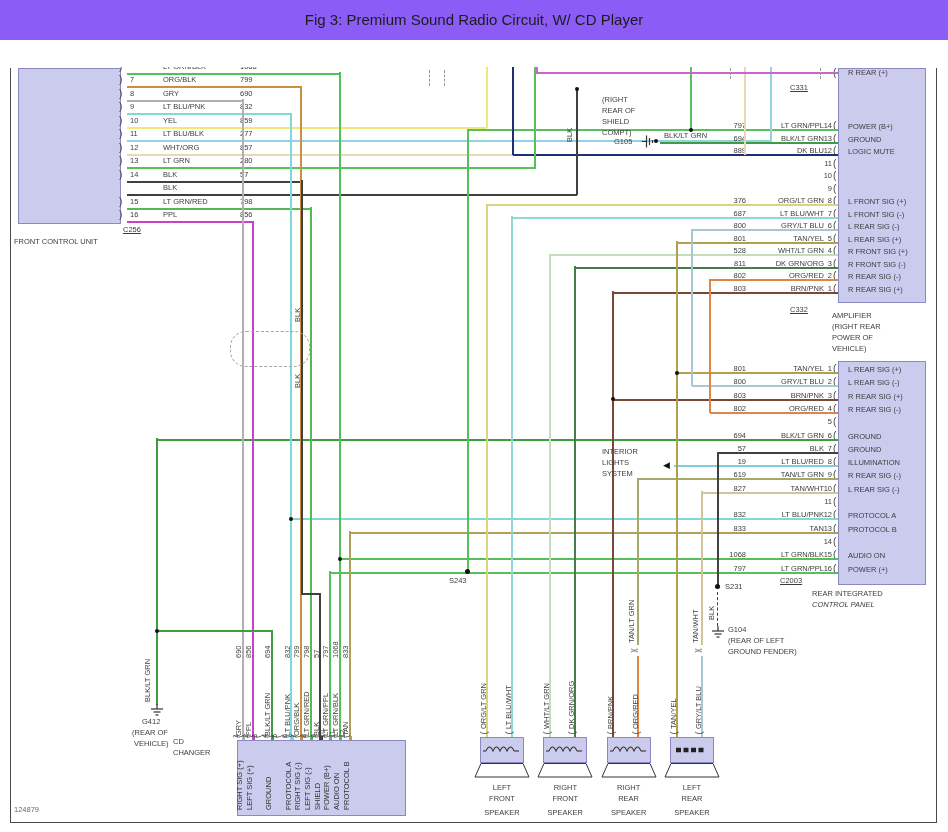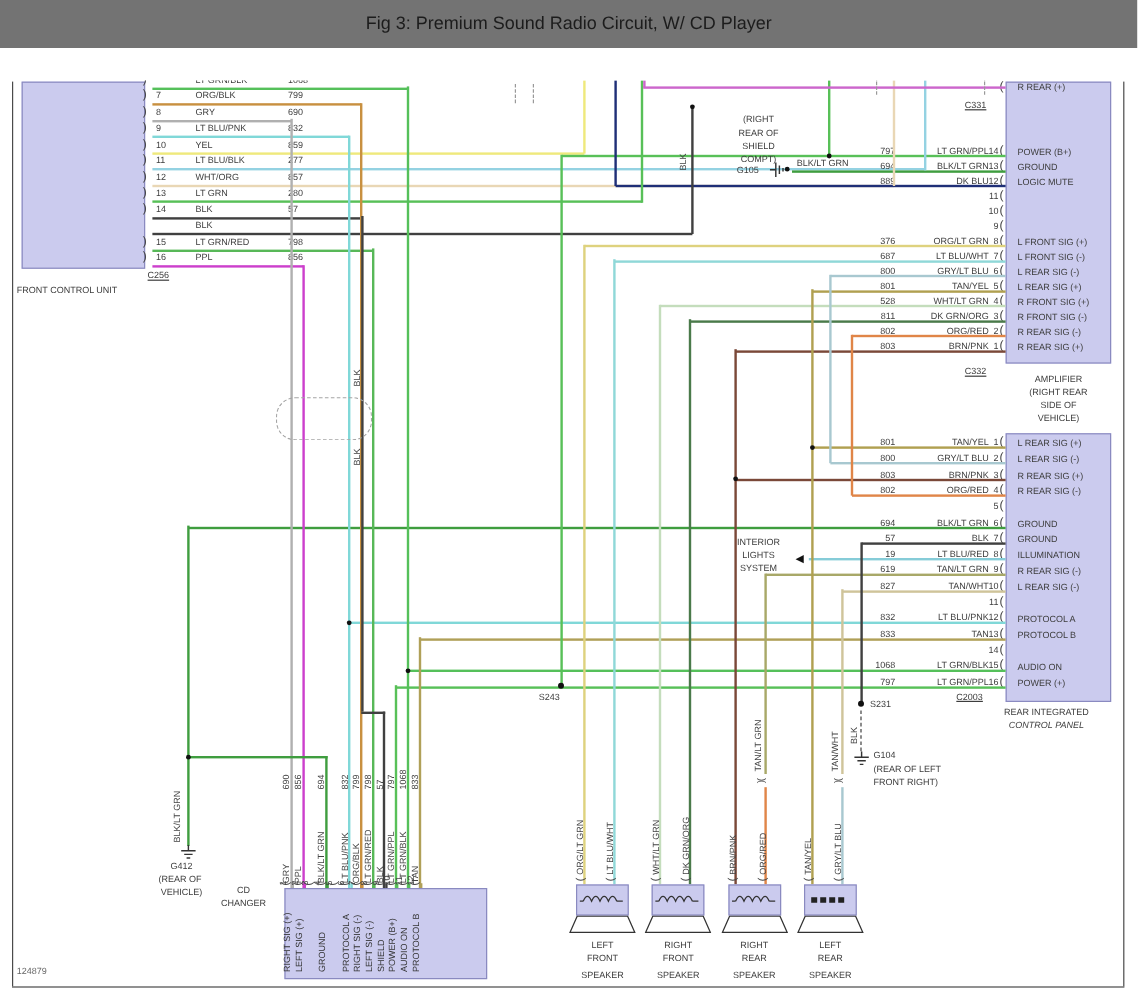--- a/index.html
+++ b/index.html
@@ -1,22 +1,22 @@
 <!DOCTYPE html>
 <html><head>
 <meta charset="utf-8">
 <style>
   html,body{margin:0;padding:0;background:#fff;}
   .stage{position:relative;width:948px;height:832px;overflow:hidden;background:#ffffff;
          font-family:"Liberation Sans",sans-serif;}
-  .titlebar{position:absolute;left:0;top:0;width:948px;height:40px;background:#737373;}
+  .titlebar{position:absolute;left:0;top:0;width:948px;height:40px;background:#8b5cf6;}
   .titlebar .t{display:block;text-align:center;line-height:40px;font-size:15px;color:#1c1c1c;}
   .band{position:absolute;left:0;top:40px;width:948px;height:27px;background:#ffffff;z-index:50;}
   .lbl{position:absolute;font-size:7.5px;color:#3d3d3d;white-space:nowrap;line-height:1.1;}
-  .rt{text-align:center;}
+  .rt{text-align:left;}
   .und{text-decoration:underline;}
   .h{position:absolute;height:2px;}
   .v{position:absolute;width:2px;}
   .dot{position:absolute;width:4px;height:4px;border-radius:50%;background:#111;}
   .box{position:absolute;background:#cbcbee;border:1px solid #8a8ac0;box-sizing:border-box;}
   .brk{position:absolute;font-size:10px;color:#444;line-height:1;}
   .vt{position:absolute;writing-mode:vertical-rl;transform:rotate(180deg);font-size:7.5px;
       color:#444;white-space:nowrap;line-height:1;}
   .row{position:absolute;left:0;width:948px;height:13px;}
   .row .w{position:absolute;top:7px;left:0;width:0;height:2px;background:var(--c);}
@@ -332,21 +332,21 @@
       <span class="lbl col">BRN/PNK</span>
       <span class="lbl pin">1</span>
       <span class="brk">(</span>
       <span class="lbl plbl">R REAR SIG (+)</span>
       <div class="w"></div>
     </div>
     </div>
   <div class="lbl rt und" style="left:790px;top:306px;width:46px;">C332</div>
   <div class="lbl rt" style="left:832px;top:312px;width:100px;">AMPLIFIER</div>
   <div class="lbl rt" style="left:832px;top:323px;width:100px;">(RIGHT REAR</div>
-  <div class="lbl rt" style="left:832px;top:334px;width:100px;">SIDE OF</div>
+  <div class="lbl rt" style="left:832px;top:334px;width:100px;">POWER OF</div>
   <div class="lbl rt" style="left:832px;top:345px;width:100px;">VEHICLE)</div>
 
   <div class="box" style="left:838px;top:361px;width:88px;height:224px;"></div>
   <div id="ricp-rows">
 
   <div class="row rrow" style="--i: 0; --c: #b0a050;">
       <span class="lbl cir">801</span>
       <span class="lbl col">TAN/YEL</span>
       <span class="lbl pin">1</span>
       <span class="brk">(</span>
@@ -575,21 +575,21 @@
     <g stroke="#333" stroke-width="1.2">
         <line x1="7" y1="0" x2="7" y2="5"></line>
         <line x1="1" y1="5" x2="13" y2="5"></line>
         <line x1="3.5" y1="8" x2="10.5" y2="8"></line>
         <line x1="5.5" y1="11" x2="8.5" y2="11"></line>
       </g>
   </svg>
   <div class="vt" style="left:708px;top:596px;height:24px;">BLK</div>
   <div class="lbl" style="left:728px;top:626px;">G104</div>
   <div class="lbl" style="left:728px;top:637px;">(REAR OF LEFT</div>
-  <div class="lbl" style="left:728px;top:648px;">FRONT RIGHT)</div>
+  <div class="lbl" style="left:728px;top:648px;">GROUND FENDER)</div>
 
   <svg class="gnd" style="left:150px;top:704px;" width="14" height="13">
     <g stroke="#333" stroke-width="1.2">
         <line x1="7" y1="0" x2="7" y2="5"></line>
         <line x1="1" y1="5" x2="13" y2="5"></line>
         <line x1="3.5" y1="8" x2="10.5" y2="8"></line>
         <line x1="5.5" y1="11" x2="8.5" y2="11"></line>
       </g>
   </svg>
   <div class="vt" style="left:144px;top:636px;height:66px;">BLK/LT GRN</div>

